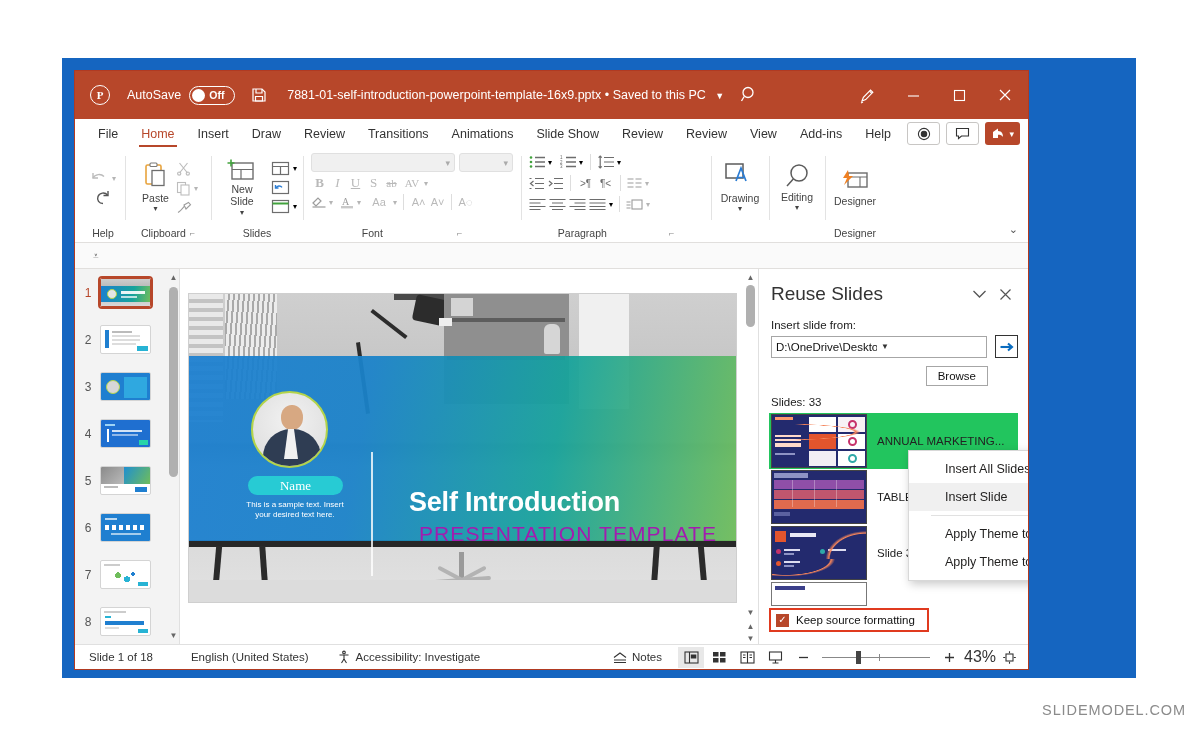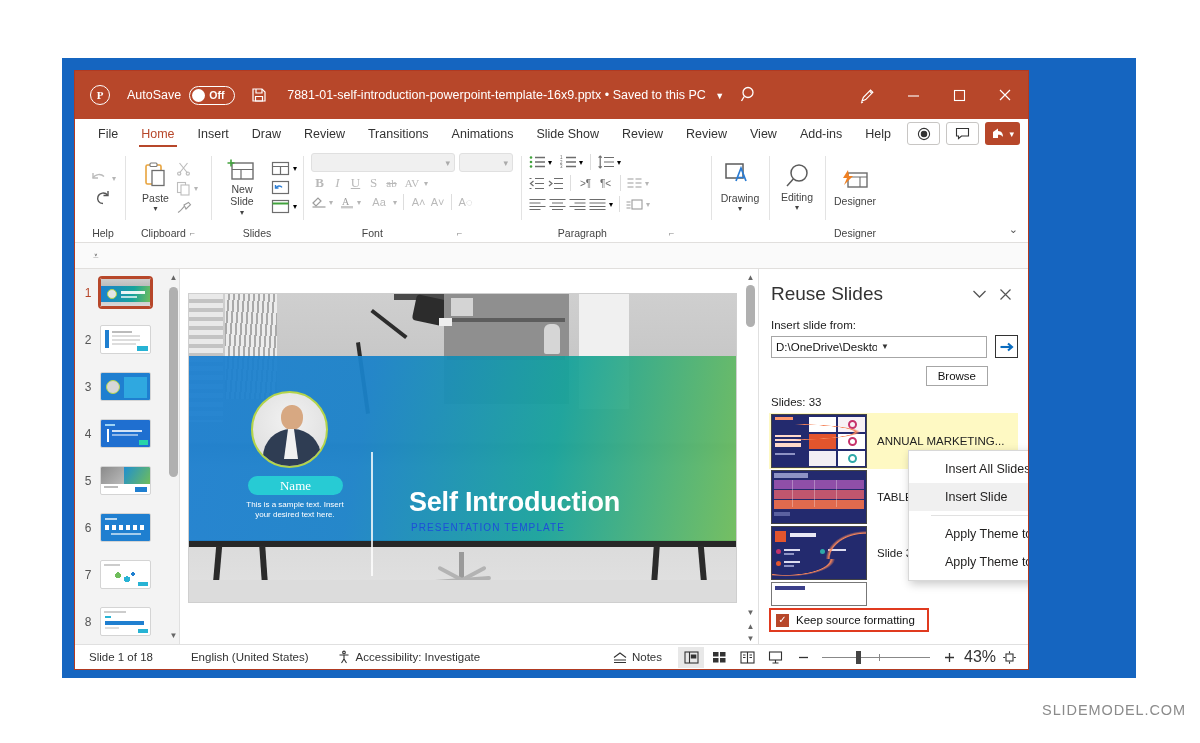--- a/index.html
+++ b/index.html
@@ -175,22 +175,22 @@
   .sample-text {
     position: absolute; left: 50px; top: 206px; width: 112px; text-align: center;
     color: #fff; font-size: 8px; line-height: 1.28;
   }
   .vline { position: absolute; left: 182px; top: 158px; width: 2px; height: 124px; background: rgba(255,255,255,.8); }
   .slide-title {
     position: absolute; left: 220px; top: 193px; color: #fff;
     font-size: 27px; font-weight: bold; letter-spacing: -.2px;
   }
   .slide-sub {
-    position: absolute; left: 222px; top: 228px; color: #1d4ed8;
-    font-size: 10px; letter-spacing: 1.1px;
+    position: absolute; left: 230px; top: 228px; color: #a21caf;
+    font-size: 21px; letter-spacing: 1.1px;
   }
   .desk-leg { position: absolute; background: #2b2b2b; }
   .canvas-sb {
     position: absolute; right: 2px; top: 4px; width: 11px; bottom: 2px;
   }
 
   
   .reuse {
     width: 270px; flex: 0 0 270px; border-left: 1px solid #e0e0e0;
     background: #fff; position: relative; padding: 0 10px;
@@ -212,21 +212,21 @@
     align-items: center; justify-content: center; background: #fff;
   }
   .browse-row { display: flex; justify-content: flex-end; margin-top: 8px; padding-right: 30px; }
   .browse-btn {
     border: 1px solid #a6a6a6; background: #fff; font-size: 11.5px;
     padding: 3px 11px; color: #111;
   }
   .slides-count { font-size: 11.5px; color: #222; margin-top: 10px; padding-left: 2px; }
   .reuse-list { margin-top: 5px; }
   .reuse-item { display: flex; align-items: center; height: 56px; padding-left: 2px; }
-  .reuse-item.hl { background: #fef9c3; }
+  .reuse-item.hl { background: #22c55e; }
   .reuse-thumb {
     width: 96px; height: 54px; border: 1.4px solid #444; flex: 0 0 96px;
     overflow: hidden; position: relative; background: #1d2a70;
   }
   .reuse-name { font-size: 11.5px; color: #222; margin-left: 10px; white-space: nowrap; overflow: hidden; }
   .keep-fmt {
     position: absolute; left: 10px; bottom: 12px; width: 160px; height: 24px;
     border: 2px solid #e03a1f; display: flex; align-items: center; background: #fff;
   }
   .chk {

